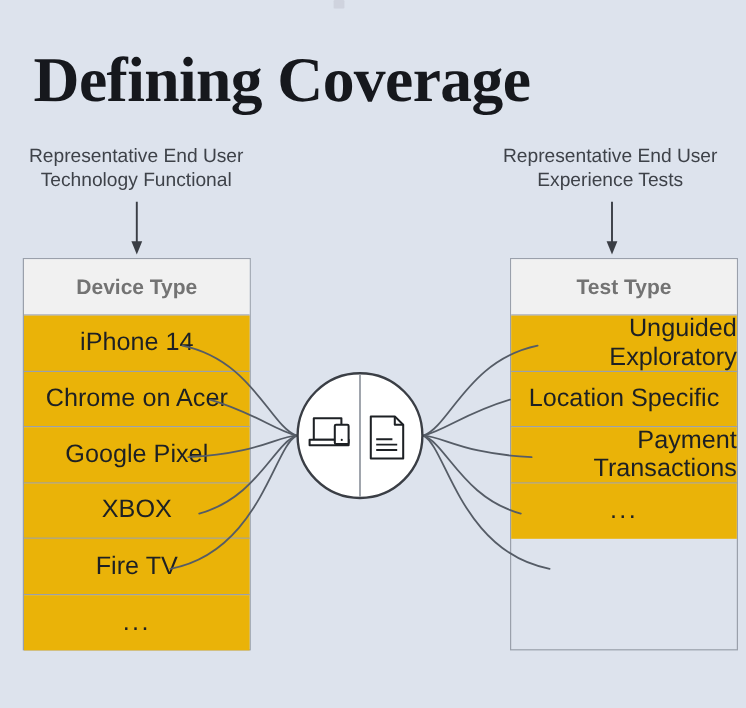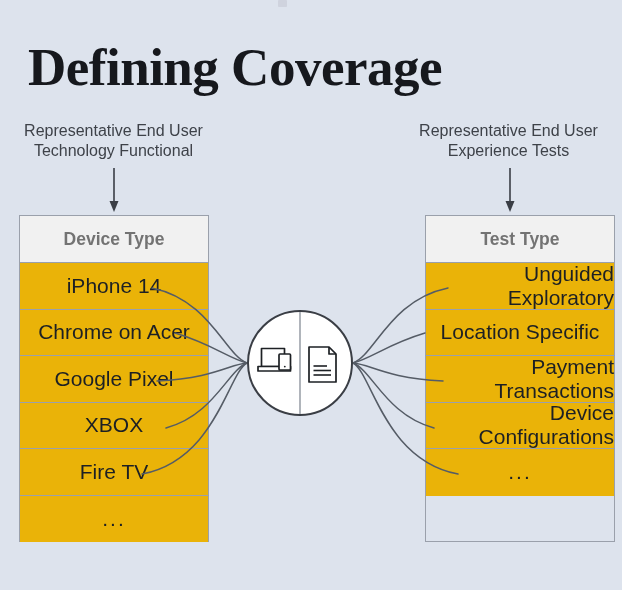--- a/index.html
+++ b/index.html
@@ -167,21 +167,20 @@
     <div class="table-row">XBOX</div>
     <div class="table-row">Fire TV</div>
     <div class="table-row ellipsis">...</div>
   </div>
 
   <div class="table" id="table-right">
     <div class="table-header">Test Type</div>
     <div class="table-row">Unguided Exploratory</div>
     <div class="table-row">Location Specific</div>
     <div class="table-row">Payment Transactions</div>
-    <div class="table-row">Device Configurations</div>
     <div class="table-row ellipsis">...</div>
   </div>
 
   <svg id="connectors" viewBox="0 0 622 590">
     <g fill="none" stroke="#555c66" stroke-width="1.5" stroke-linecap="round">
 
       <path d="M247,363 C225,355 210,300 152,288"></path>
       <path d="M247,363 C228,358 212,344 175,333"></path>
       <path d="M247,363 C230,364 215,378 157,381"></path>
       <path d="M247,363 C228,370 214,415 166,428"></path>

